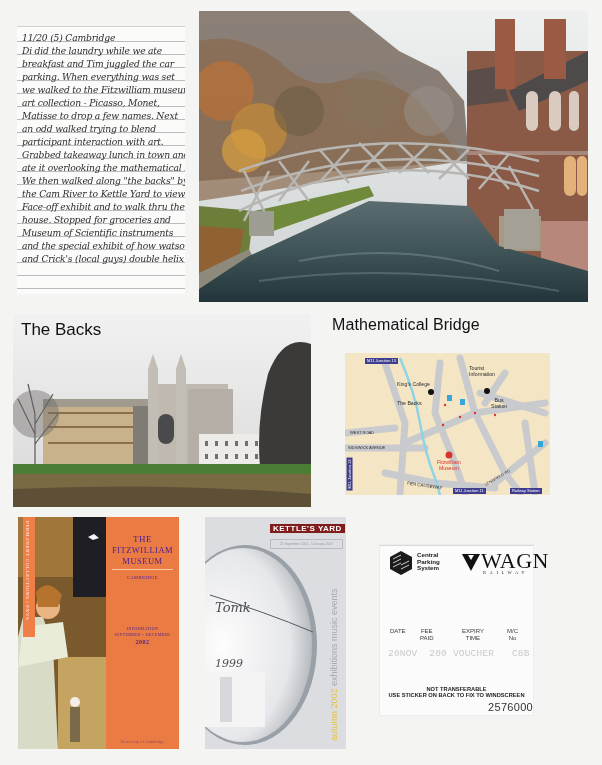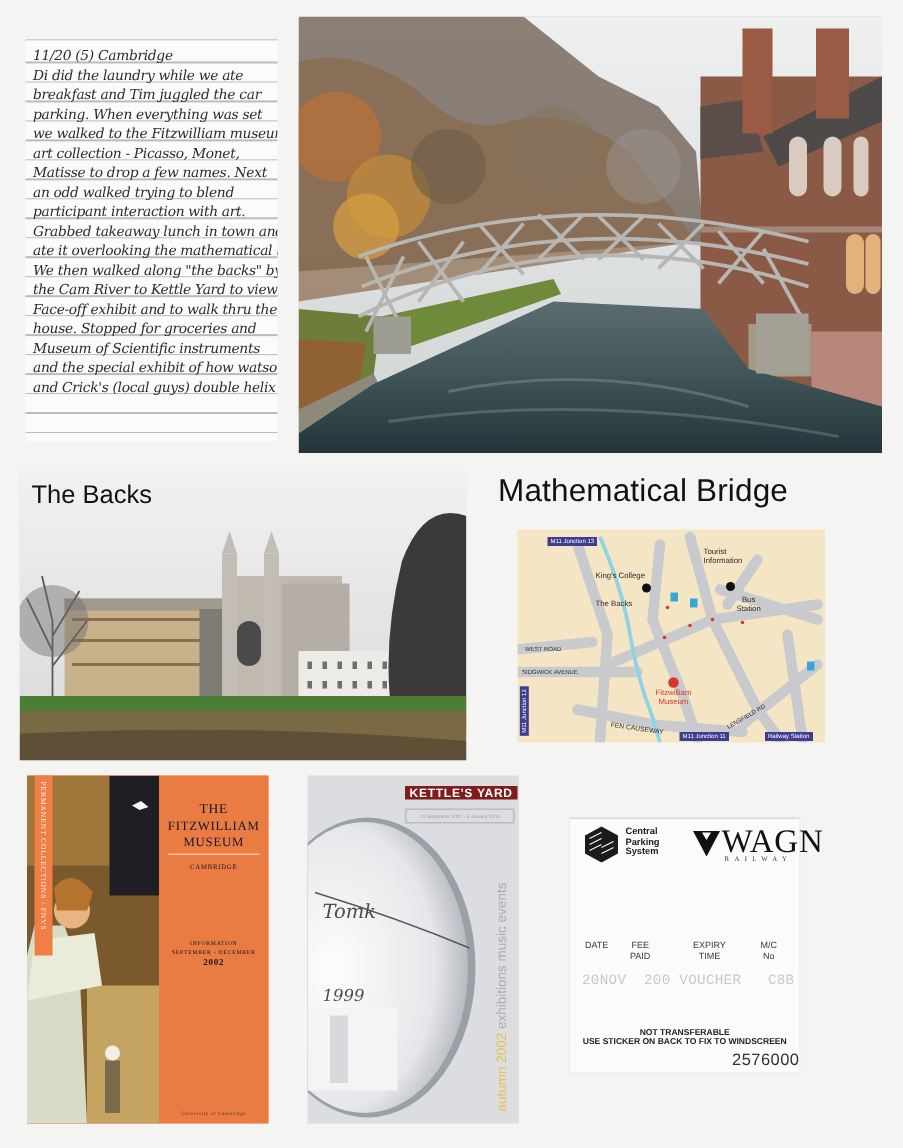--- a/index.html
+++ b/index.html
@@ -23,30 +23,30 @@
     white-space: nowrap; letter-spacing: -0.2px;
   }
 
   
   #bridge-photo { left: 199px; top: 11px; width: 389px; height: 291px; overflow: hidden; background: #cfd2d4; }
 
   
   #backs-photo { left: 13px; top: 314px; width: 298px; height: 193px; overflow: hidden; background: #e6e6e6; }
   #backs-title { left: 8px; top: 6px; font-size: 17px; color: #111; }
 
-  #bridge-title { left: 332px; top: 316px; font-size: 21px; color: #111; letter-spacing: 0.1px; }
+  #bridge-title { left: 332px; top: 316px; font-size: 16px; color: #111; letter-spacing: 0.1px; }
 
   
   #map { left: 345px; top: 353px; width: 205px; height: 142px; background: #f4e6c4; overflow: hidden; }
   .map-label { position: absolute; font-size: 5.2px; color: #2c2c2c; white-space: nowrap; }
   .map-tag { position: absolute; background: #3e3d8f; color: #fff; font-size: 4px; padding: 0 2px; white-space: nowrap; line-height: 6px; }
 
   
   #fitz { left: 18px; top: 517px; width: 161px; height: 232px; overflow: hidden; background: #ee7a3e; }
-  #fitz-right { left: 88px; top: 0; width: 73px; height: 232px; background: #ea7b42; color: #0f172a; text-align: center; font-family: "Liberation Serif", serif; }
+  #fitz-right { left: 88px; top: 0; width: 73px; height: 232px; background: #ea7b42; color: #4c1d95; text-align: center; font-family: "Liberation Serif", serif; }
   #fitz-right .t1 { position: absolute; left: 0; width: 100%; font-size: 8.5px; letter-spacing: 0.5px; }
 
   
   #kettle { left: 205px; top: 517px; width: 141px; height: 232px; background: #dcdde1; overflow: hidden; }
   #kettle-logo { left: 65px; top: 7px; background: #7f1d1d; color: #fff; font-weight: bold; font-size: 8px; letter-spacing: 0.5px; padding: 0 3px; white-space: nowrap; }
   #kettle-sub { left: 65px; top: 22px; width: 73px; height: 10px; border: 1px solid #b9bbc0; font-size: 3.2px; color: #9a9ca0; text-align: center; line-height: 8px; white-space: nowrap; overflow: hidden; }
   #kettle-side { left: 124px; bottom: 8px; transform-origin: left bottom; transform: rotate(-90deg) translateY(100%); white-space: nowrap; font-size: 9px; color: #a9abb0; }
   #kettle-side .yr { color: #e6c34a; }
 
   

